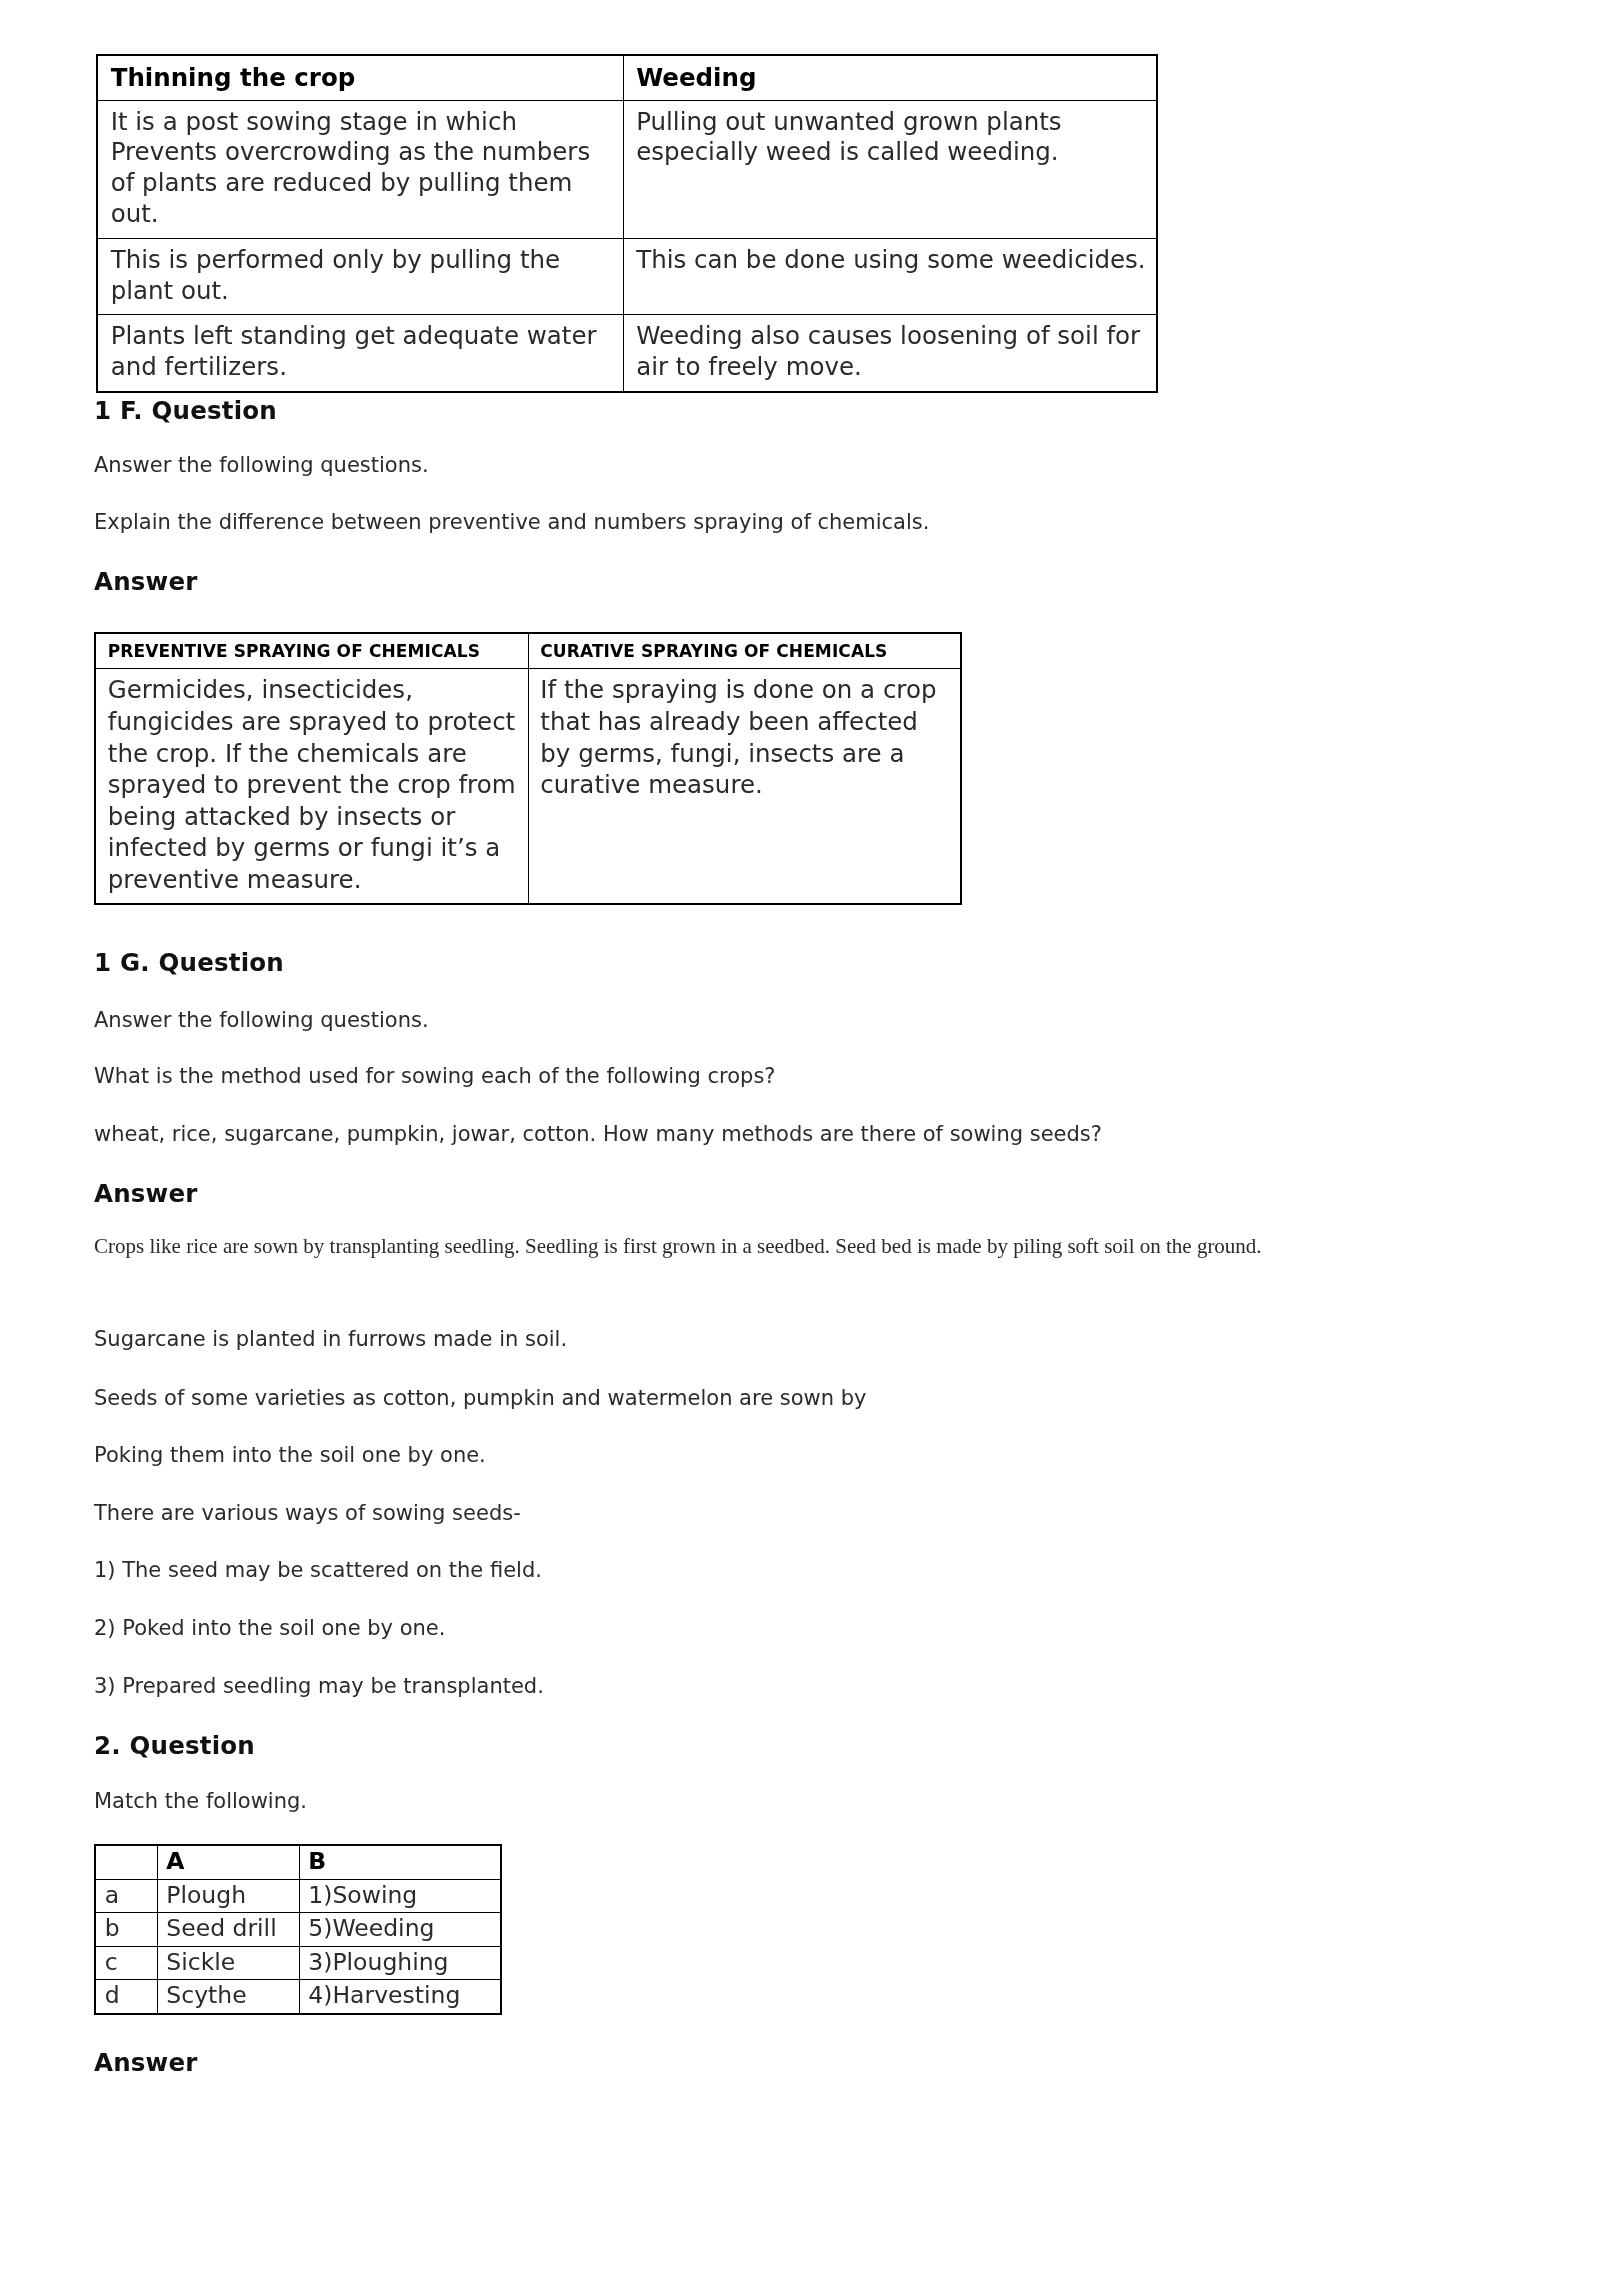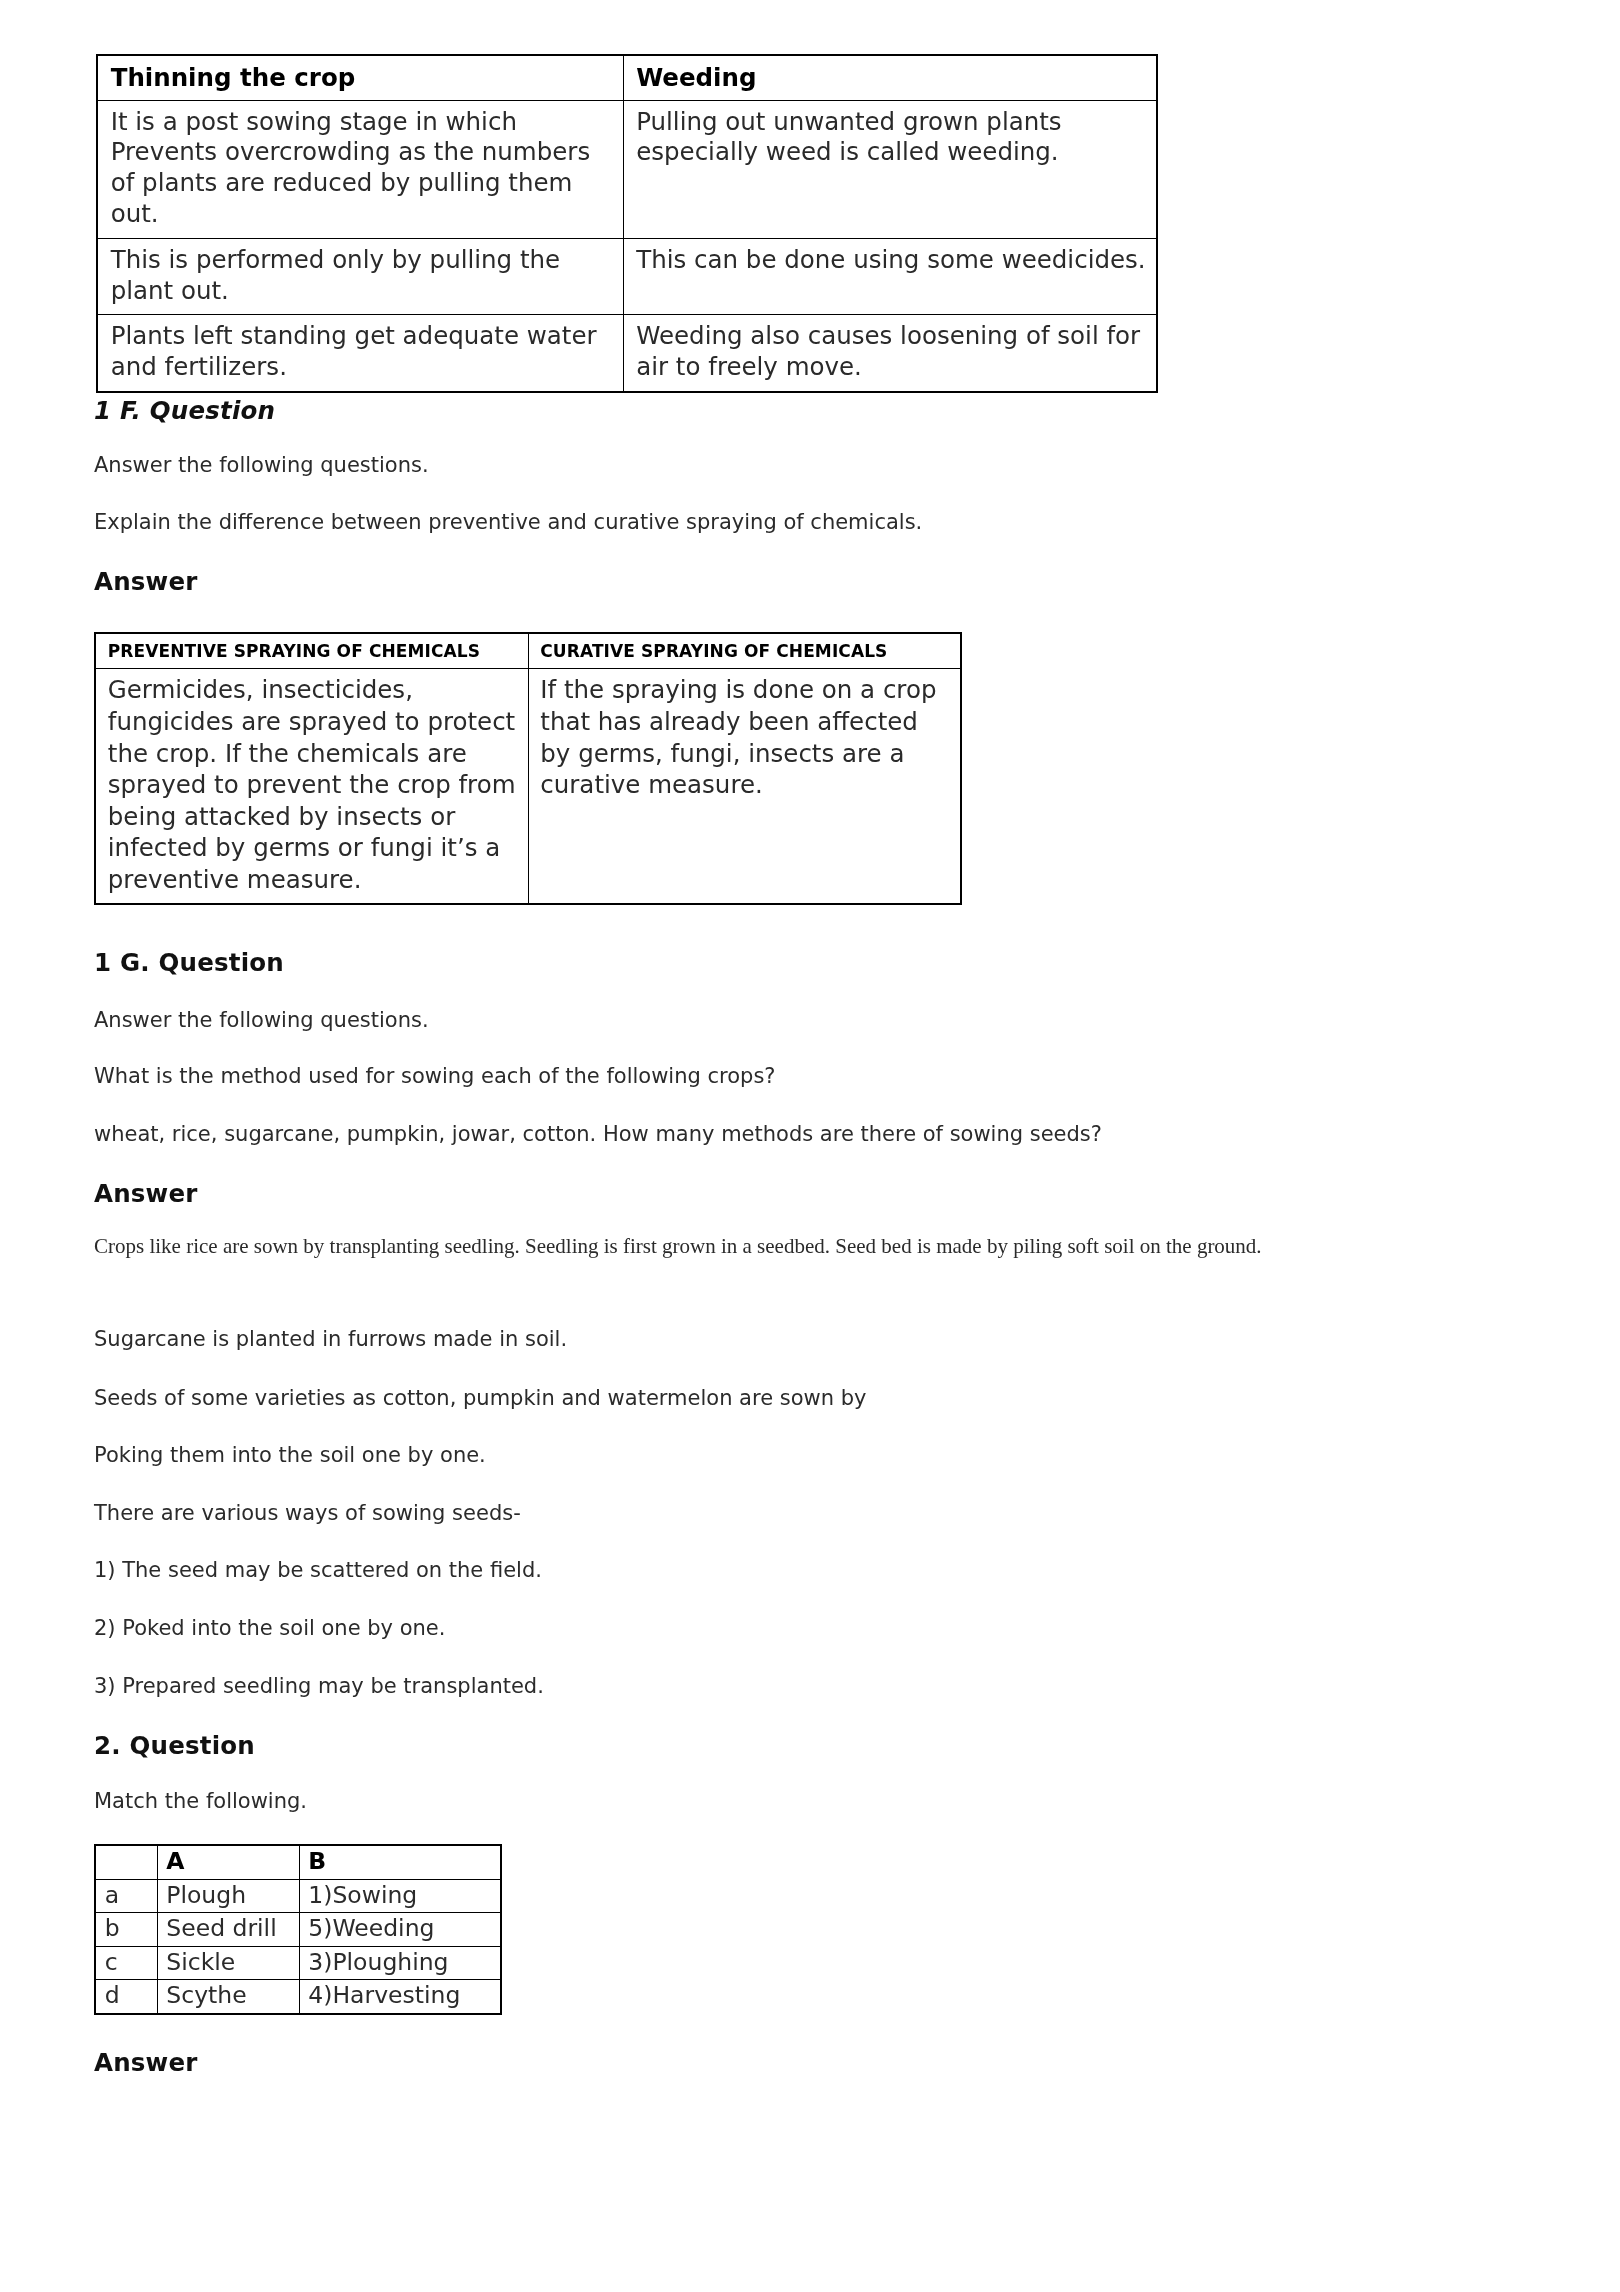--- a/index.html
+++ b/index.html
@@ -142,25 +142,25 @@
         <td>This is performed only by pulling the plant out.</td>
         <td>This can be done using some weedicides.</td>
       </tr>
       <tr>
         <td>Plants left standing get adequate water and fertilizers.</td>
         <td>Weeding also causes loosening of soil for air to freely move.</td>
       </tr>
     </tbody>
   </table>
 
-  <div class="qhead" style="left:94px; top:396px;font-style:italic;">1 F. Question</div>
+  <div class="qhead" style="left:94px; top:396px;">1 F. Question</div>
 
   <div class="para" style="left:94px; top:451px; width:1372px;">Answer the following questions.</div>
 
-  <div class="para" style="left:94px; top:508px; width:1392px;">Explain the difference between preventive and curative spraying of chemicals.</div>
+  <div class="para" style="left:94px; top:508px; width:1392px;">Explain the difference between preventive and numbers spraying of chemicals.</div>
 
   <div class="qhead" style="left:94px; top:567px;">Answer</div>
 
   <table id="table-spraying" class="cmp-table">
     <colgroup>
         <col class="c1">
         <col class="c2">
       </colgroup>
     <tbody>
       <tr>

